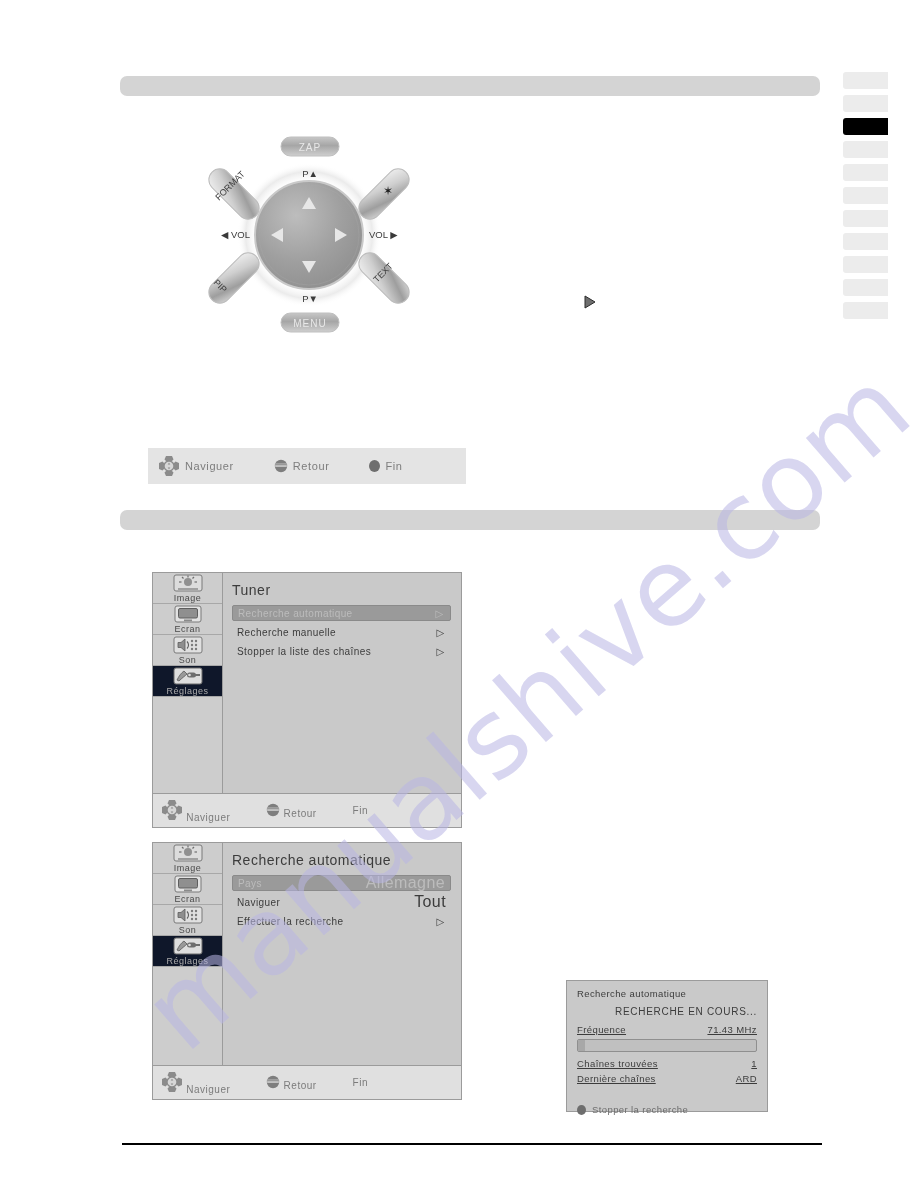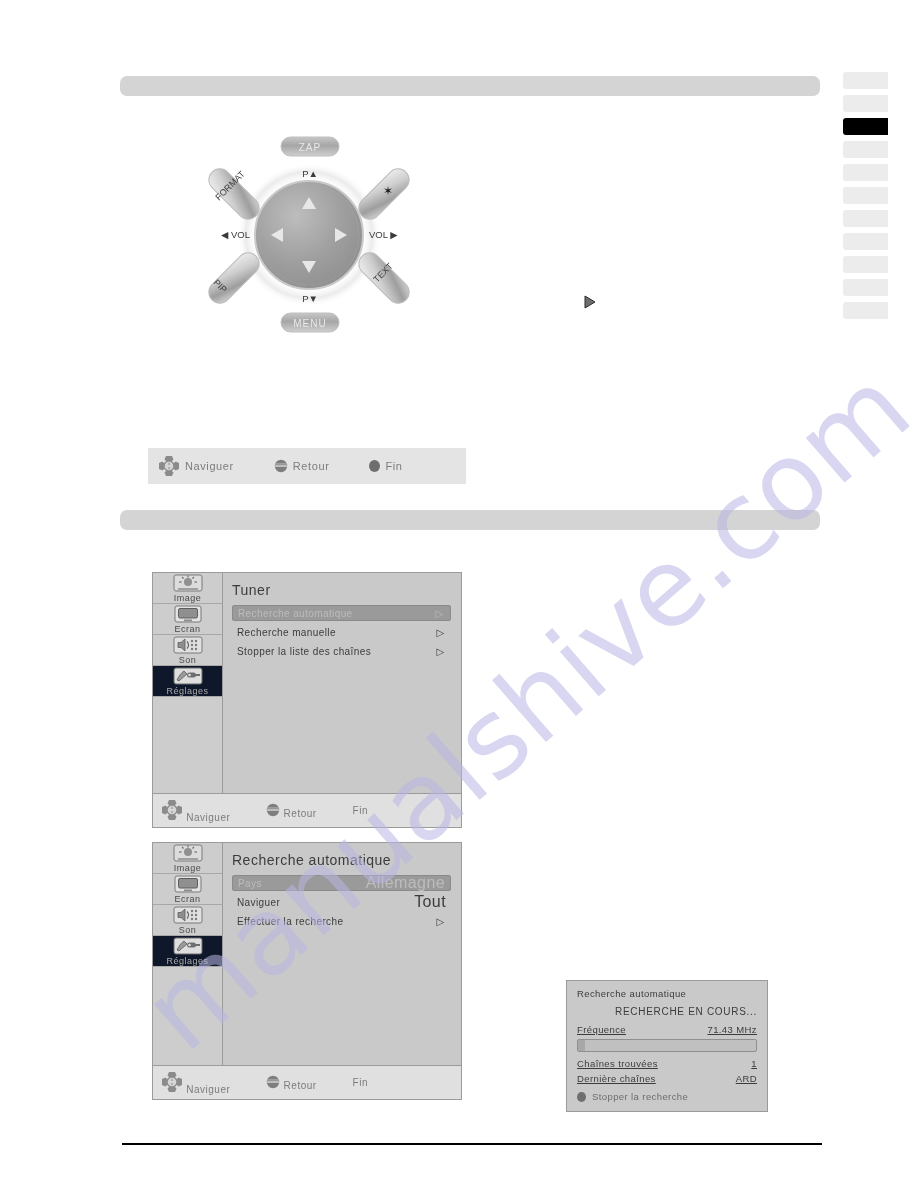--- a/index.html
+++ b/index.html
@@ -242,21 +242,21 @@
     overflow: hidden;
   }
   .pd-bar .pd-bar-fill {
     position: absolute; left: 0; top: 0; bottom: 0;
     background: #a8a8a8;
   }
   .pd-stop {
     display: flex;
     align-items: center;
     gap: 6px;
-    margin-top: 7px;
+    margin-top: 20px;
     color: #6d6d6d;
   }
   .pd-stop-dot {
     width: 9px; height: 10px;
     background: #6e6e6e;
     border-radius: 50%;
     flex: 0 0 9px;
   }
 
   

